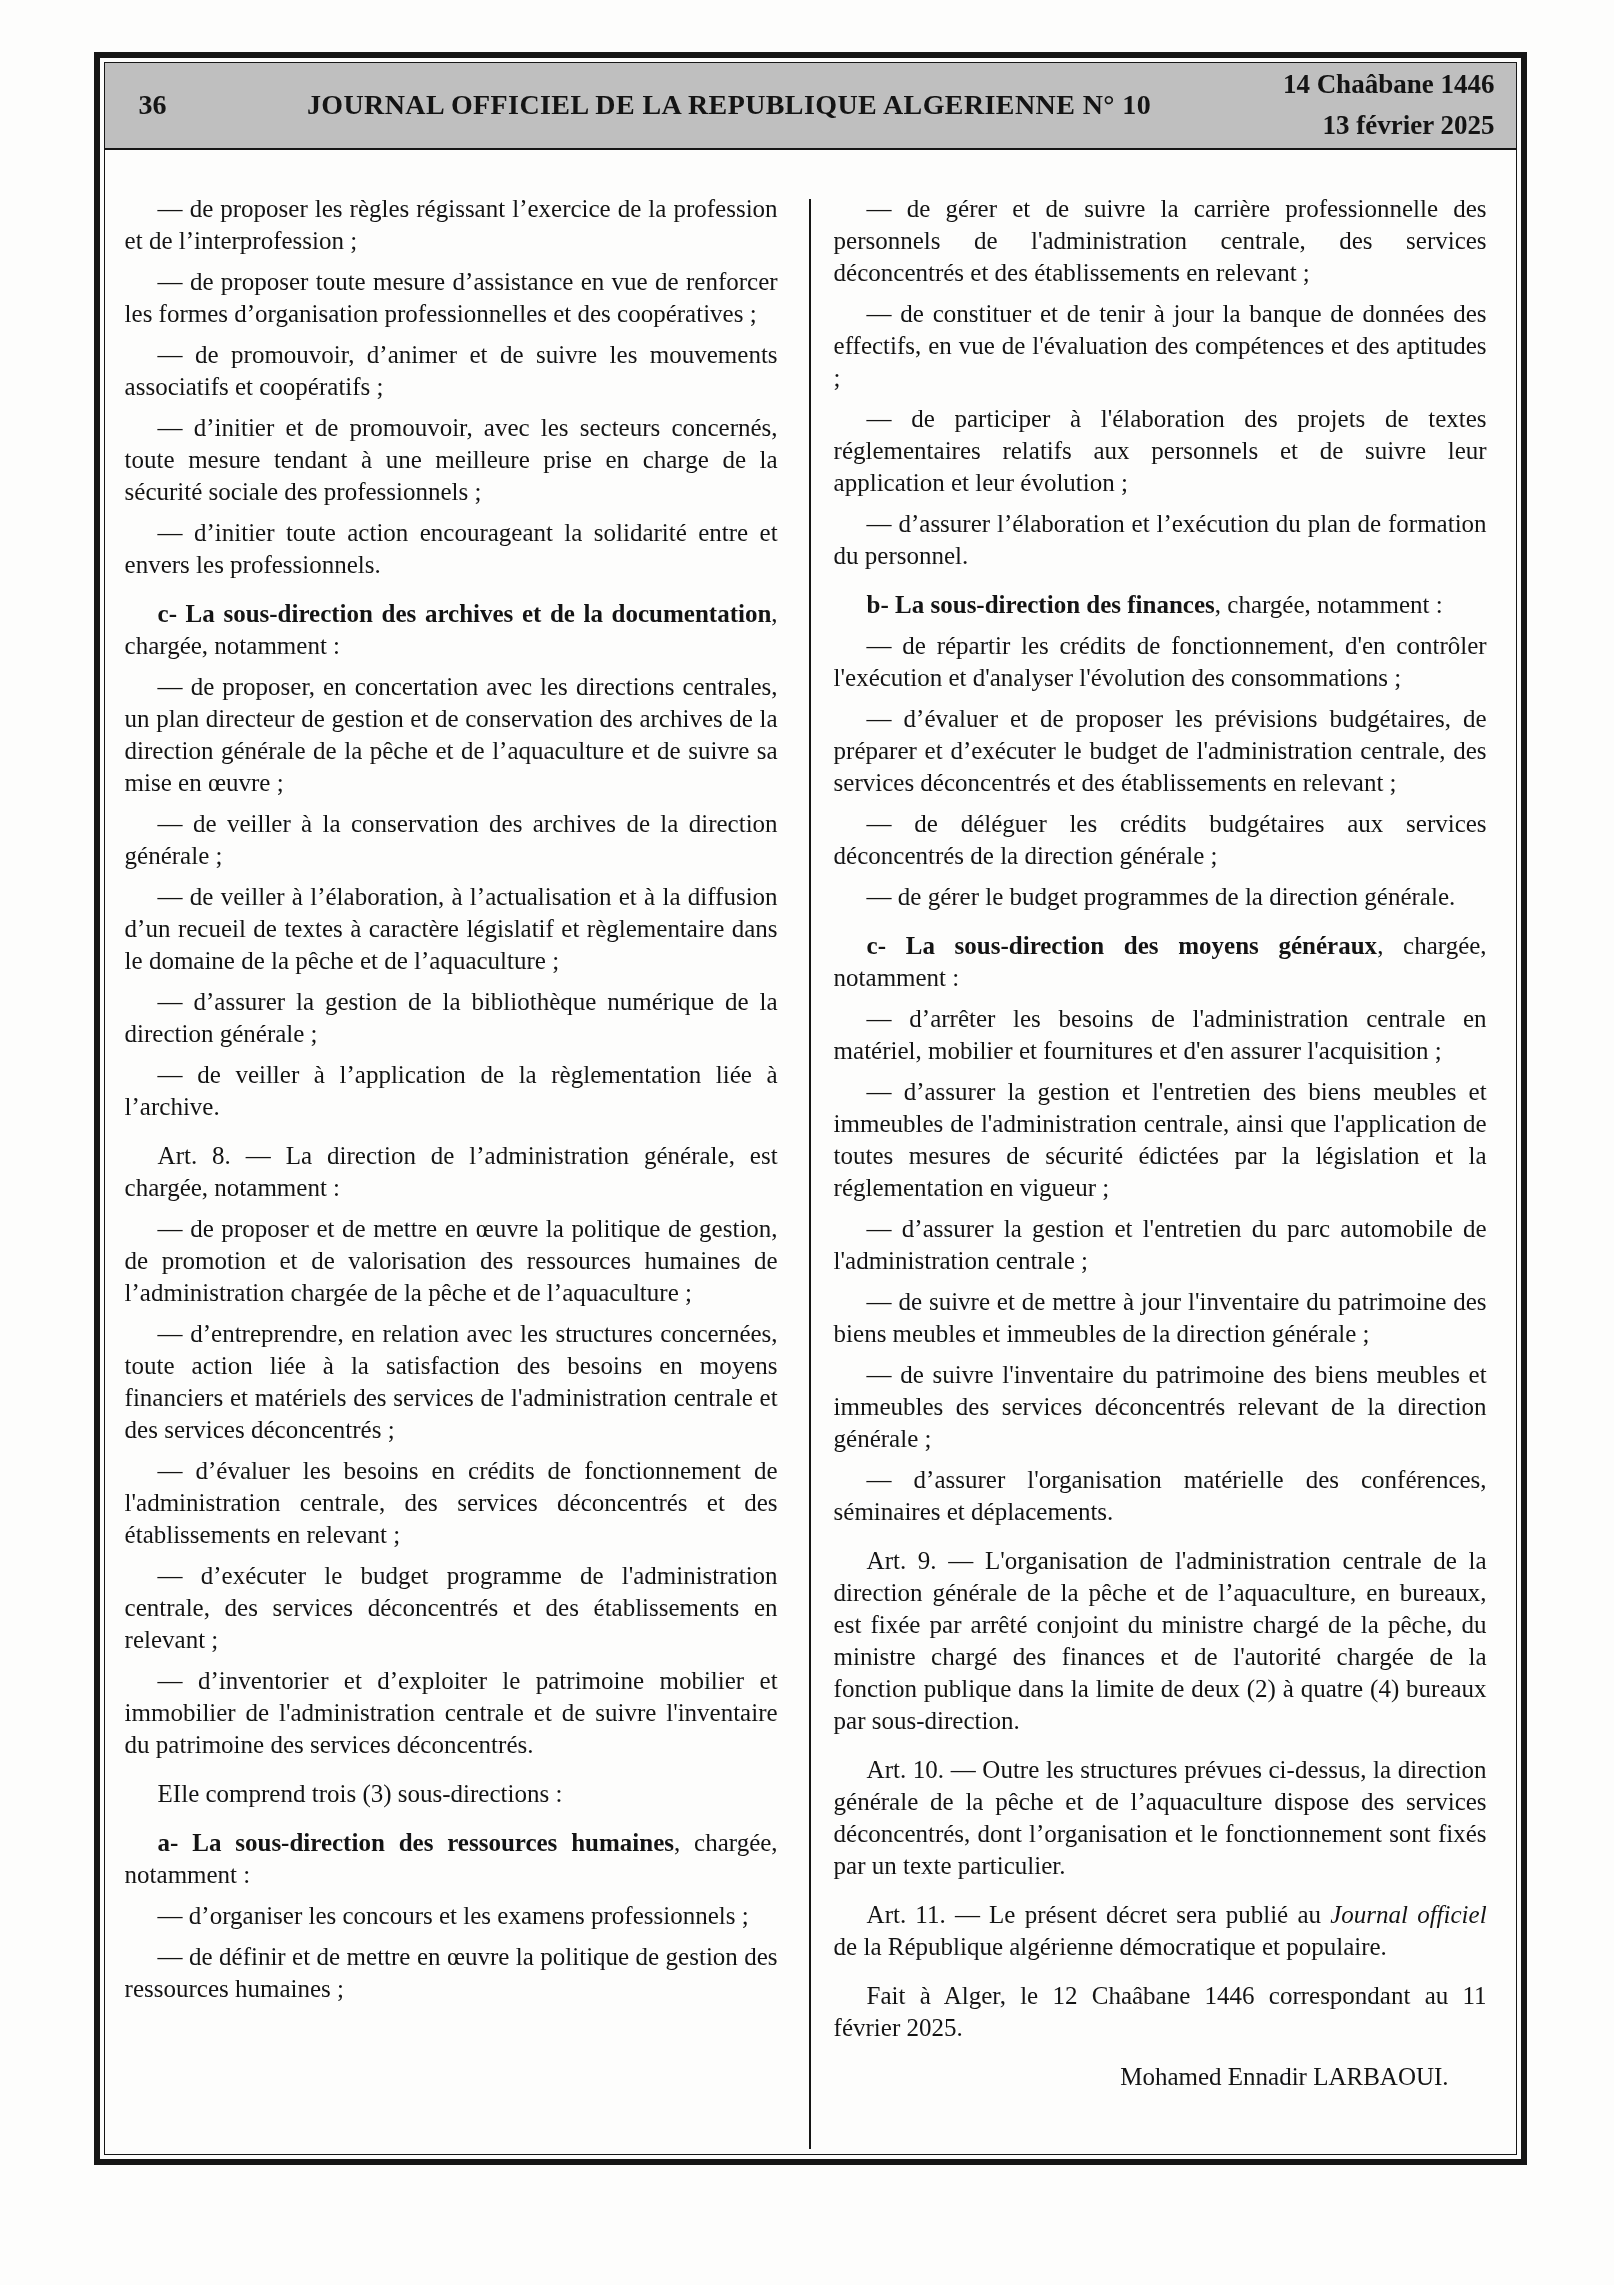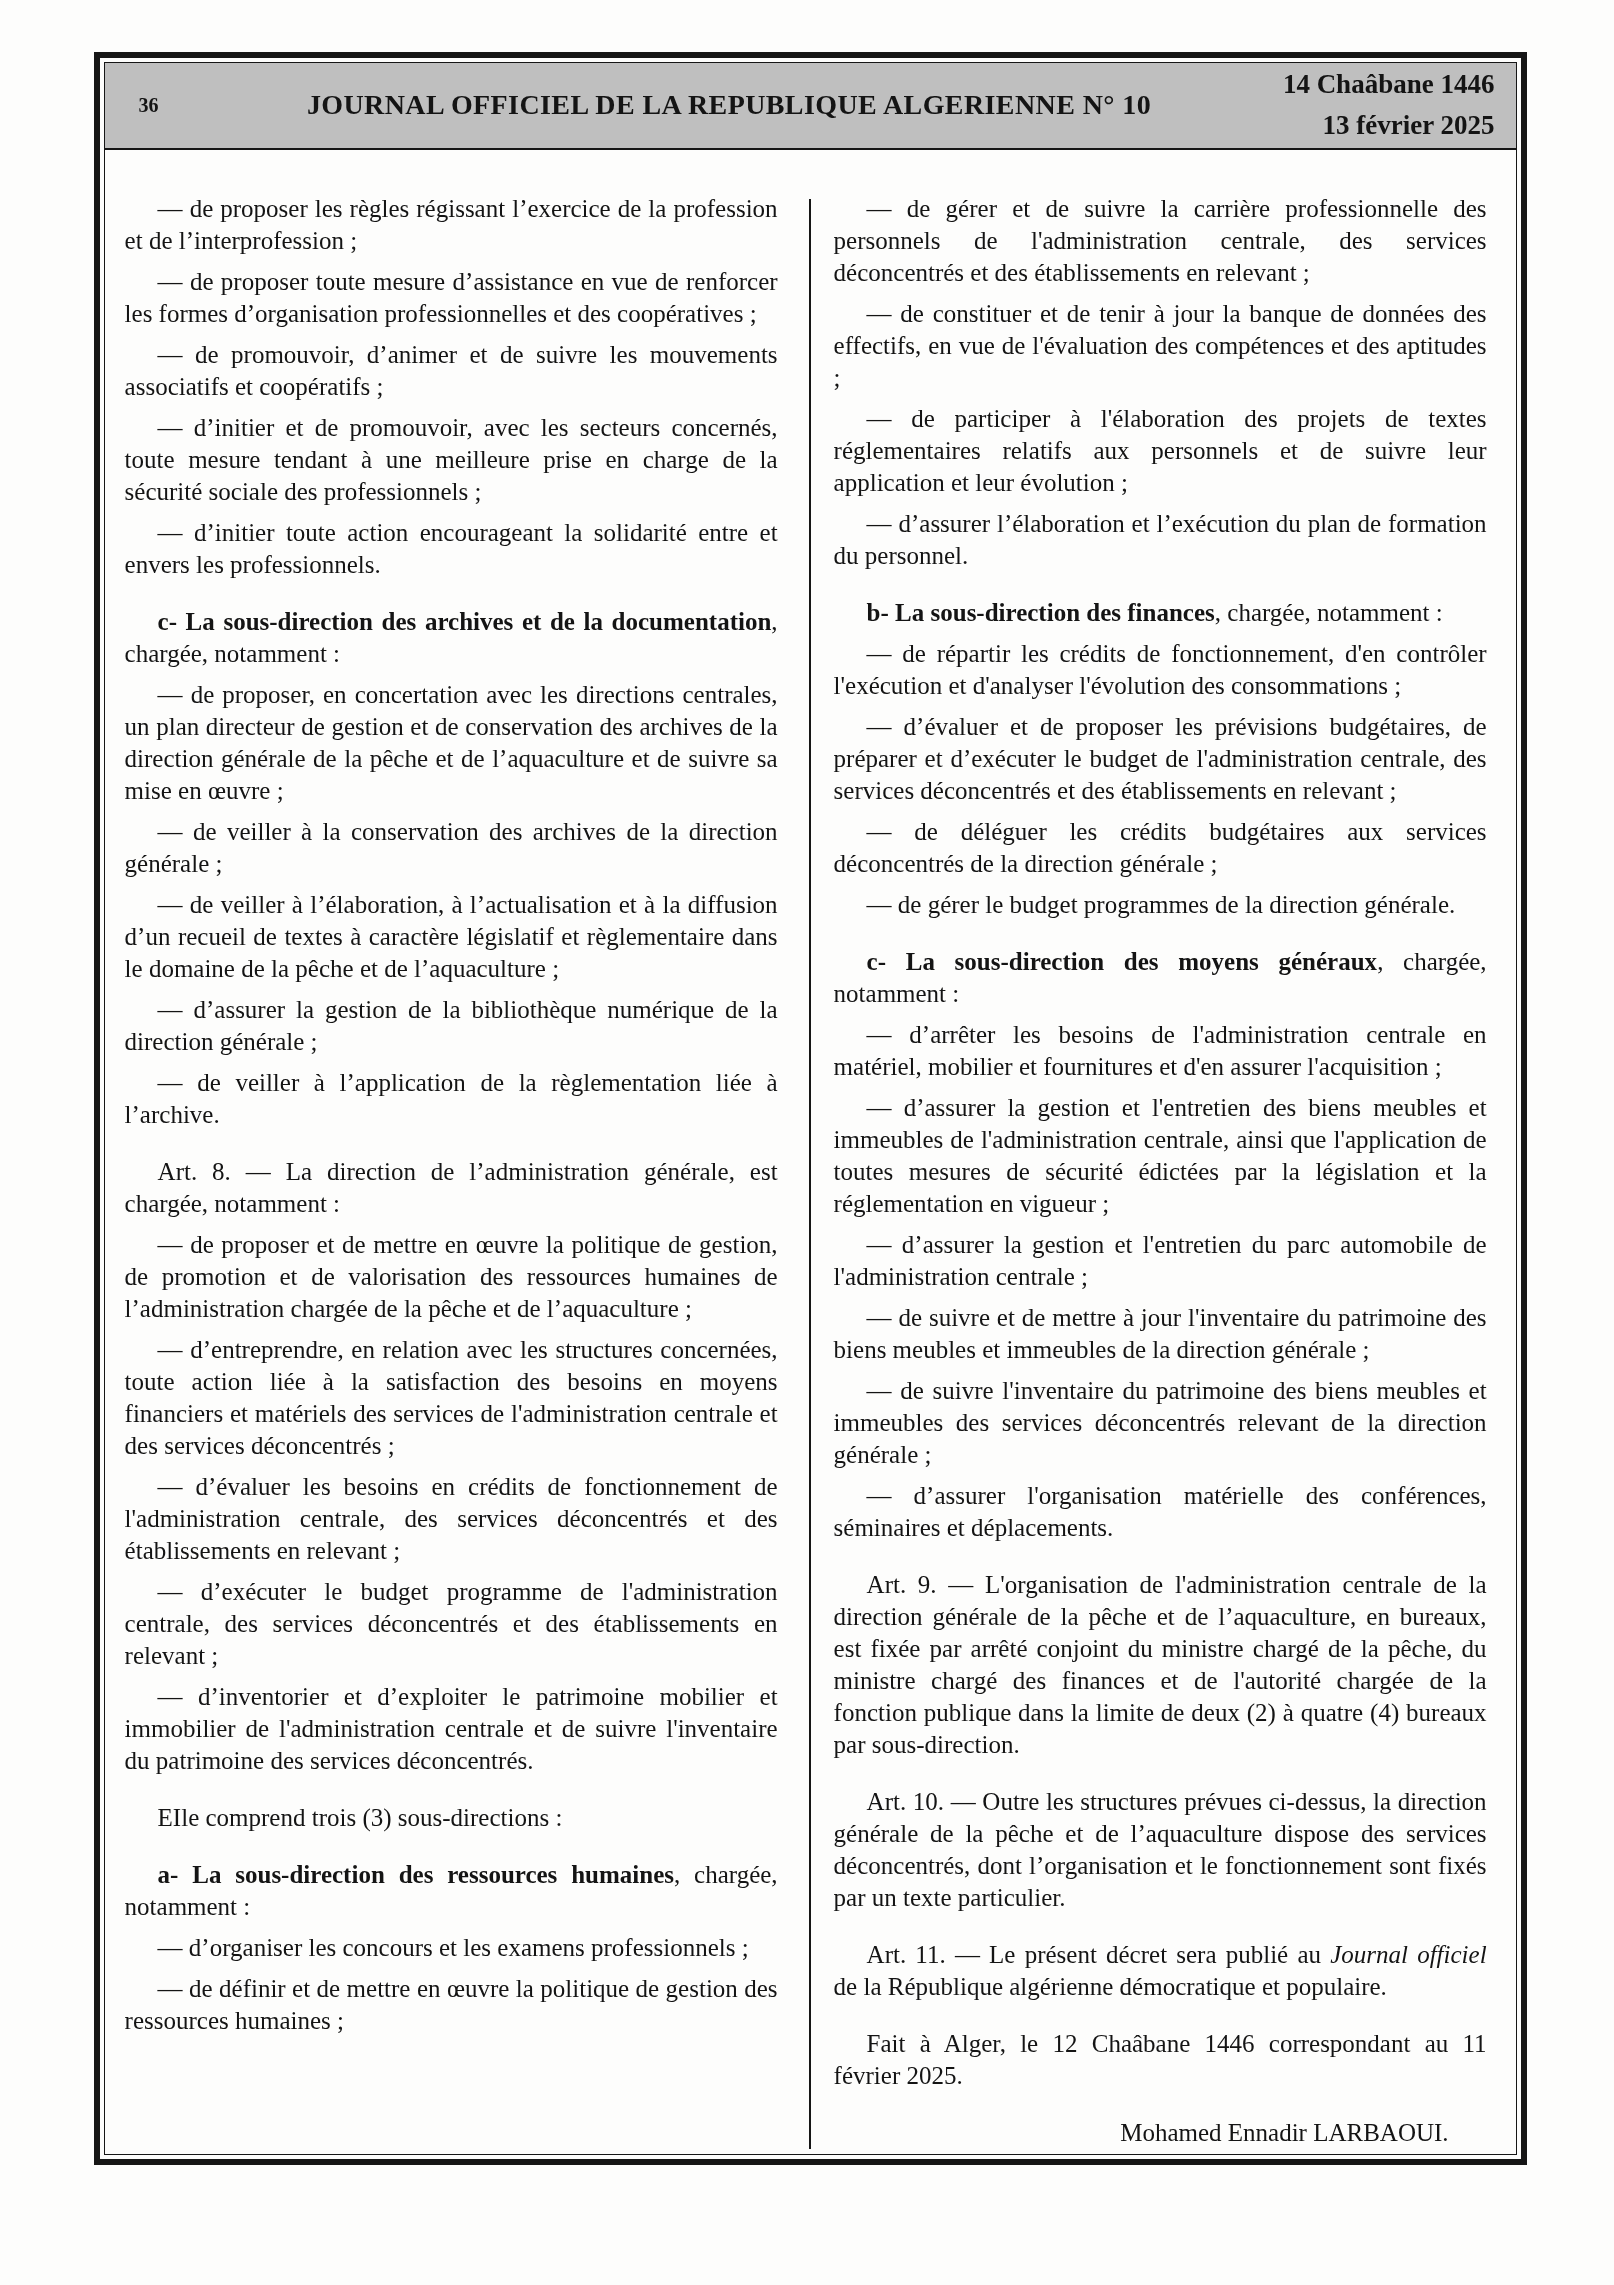--- a/index.html
+++ b/index.html
@@ -14,21 +14,21 @@
   .frame-inner {
     position:absolute; top:3.6px; left:3.6px; right:3.6px; bottom:3.6px;
     border:1.8px solid #161616;
   }
   .masthead {
     position:absolute; top:0; left:0; right:0; height:87px;
     background:#bfbfbf; border-bottom:2.7px solid #161616;
     display:flex; align-items:center; box-sizing:border-box;
   }
   .pageno {
-    width:136px; padding-left:34px; font-size:20px; font-weight:bold;
+    width:136px; padding-left:34px; font-size:28px; font-weight:bold;
     box-sizing:border-box;
   }
   .jtitle {
     flex:1; text-align:center; font-size:28px; font-weight:bold;
     letter-spacing:0.4px; white-space:nowrap;
   }
   .dates {
     width:299px; padding-right:22px; box-sizing:border-box;
     text-align:right; font-size:27px; font-weight:bold; line-height:41px;
   }
@@ -38,21 +38,21 @@
     background:#161616;
   }
   .col { position:absolute; top:43px; width:653px; }
   .col-left  { left:20px;  }
   .col-right { left:729px; }
   .para {
     margin:9px 0 0 0; font-size:25px; line-height:32px;
     text-align:justify; text-indent:33px;
   }
   .col .para:first-child { margin-top:0; }
-  .sp-lg { margin-top:25px; }
+  .sp-lg { margin-top:17px; }
   .sig { text-align:right; text-indent:0; padding-right:38px; }
   .para strong { font-weight:bold; }
   .para em { font-style:italic; }
 </style>
 </head>
 <body>
 
 <div class="sheet">
   <div class="frame">
     <div class="frame-inner">

